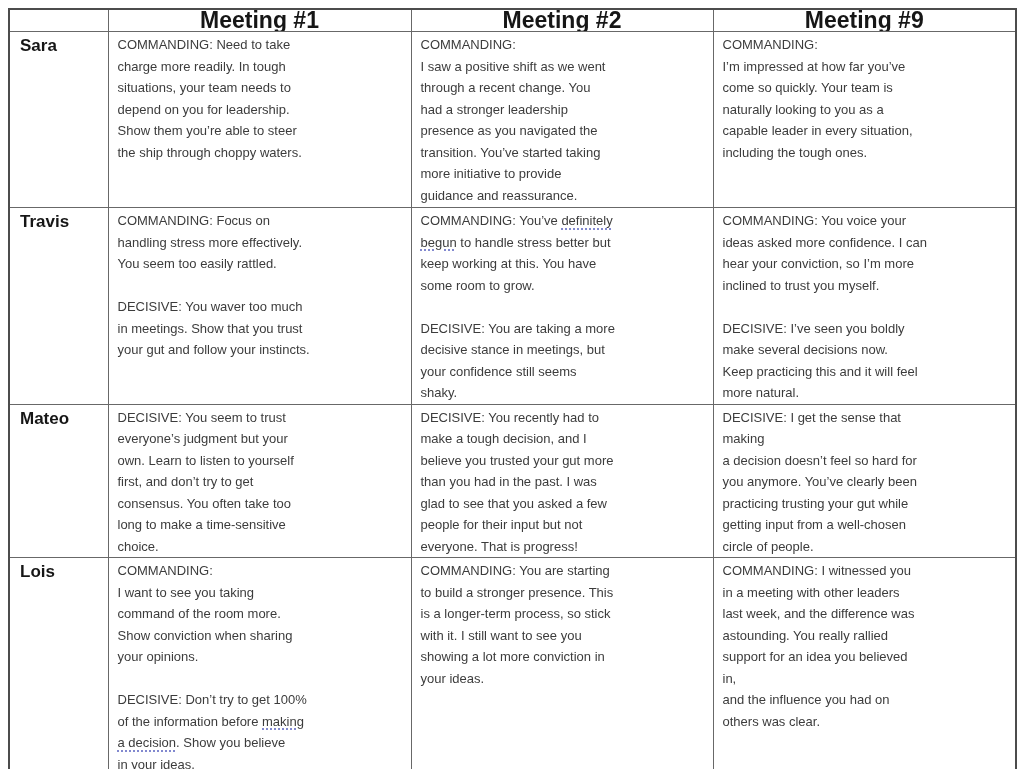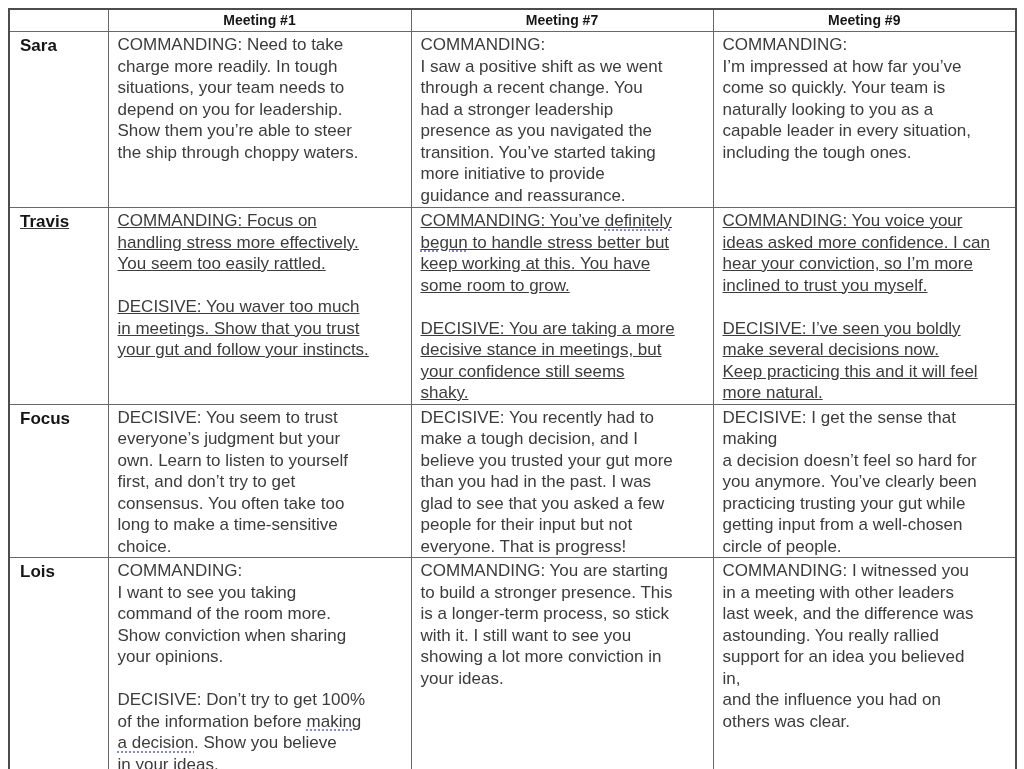--- a/index.html
+++ b/index.html
@@ -28,44 +28,44 @@
   table.feedback td {
     border: 1px solid #686868;
     vertical-align: top;
     box-sizing: border-box;
     overflow: hidden;
   }
   
   thead th {
     height: 22px;
     padding: 0 2px;
-    font-size: 14px;
+    font-size: 23px;
     font-weight: bold;
     color: #161616;
     text-align: center;
     line-height: 21px;
   }
   
   td.name-cell {
     padding: 3px 4px 0 10px;
     font-size: 17px;
     font-weight: bold;
     color: #161616;
     line-height: 21px;
   }
   
   td.fb-cell {
     padding: 2px 4px 0 9px;
-    font-size: 17px;
+    font-size: 13px;
     line-height: 21.5px;
     white-space: pre-line;
     color: #3c3c3c;
   }
   tr.row-sara   { height: 176px; margin-left: 29px; }
-  tr.row-travis { height: 190px; text-decoration: underline; }
+  tr.row-travis { height: 190px; }
   tr.row-mateo  { height: 151px; }
   tr.row-lois   { height: 213px; }
 
   .squiggle {
     text-decoration: underline;
     text-decoration-style: dotted;
     text-decoration-color: #8289cf;
     text-decoration-thickness: 2px;
     text-underline-offset: 3px;
   }
@@ -78,21 +78,21 @@
     <colgroup>
       <col style="width:99px">
       <col style="width:303px">
       <col style="width:302px">
       <col style="width:303px">
     </colgroup>
     <thead>
       <tr>
         <th></th>
         <th>Meeting #1</th>
-        <th>Meeting #7</th>
+        <th>Meeting #2</th>
         <th>Meeting #9</th>
       </tr>
     </thead>
     <tbody>
       <tr class="row-sara">
         <td class="name-cell">Sara</td>
         <td class="fb-cell"><span>COMMANDING: Need to take
 charge more readily. In tough
 situations, your team needs to
 depend on you for leadership.
@@ -135,21 +135,21 @@
 ideas asked more confidence. I can
 hear your conviction, so I’m more
 inclined to trust you myself.
 
 DECISIVE: I’ve seen you boldly
 make several decisions now.
 Keep practicing this and it will feel
 more natural.</span></td>
       </tr>
       <tr class="row-mateo">
-        <td class="name-cell">Focus</td>
+        <td class="name-cell">Mateo</td>
         <td class="fb-cell"><span>DECISIVE: You seem to trust
 everyone’s judgment but your
 own. Learn to listen to yourself
 first, and don’t try to get
 consensus. You often take too
 long to make a time-sensitive
 choice.</span></td>
         <td class="fb-cell"><span>DECISIVE: You recently had to
 make a tough decision, and I
 believe you trusted your gut more

